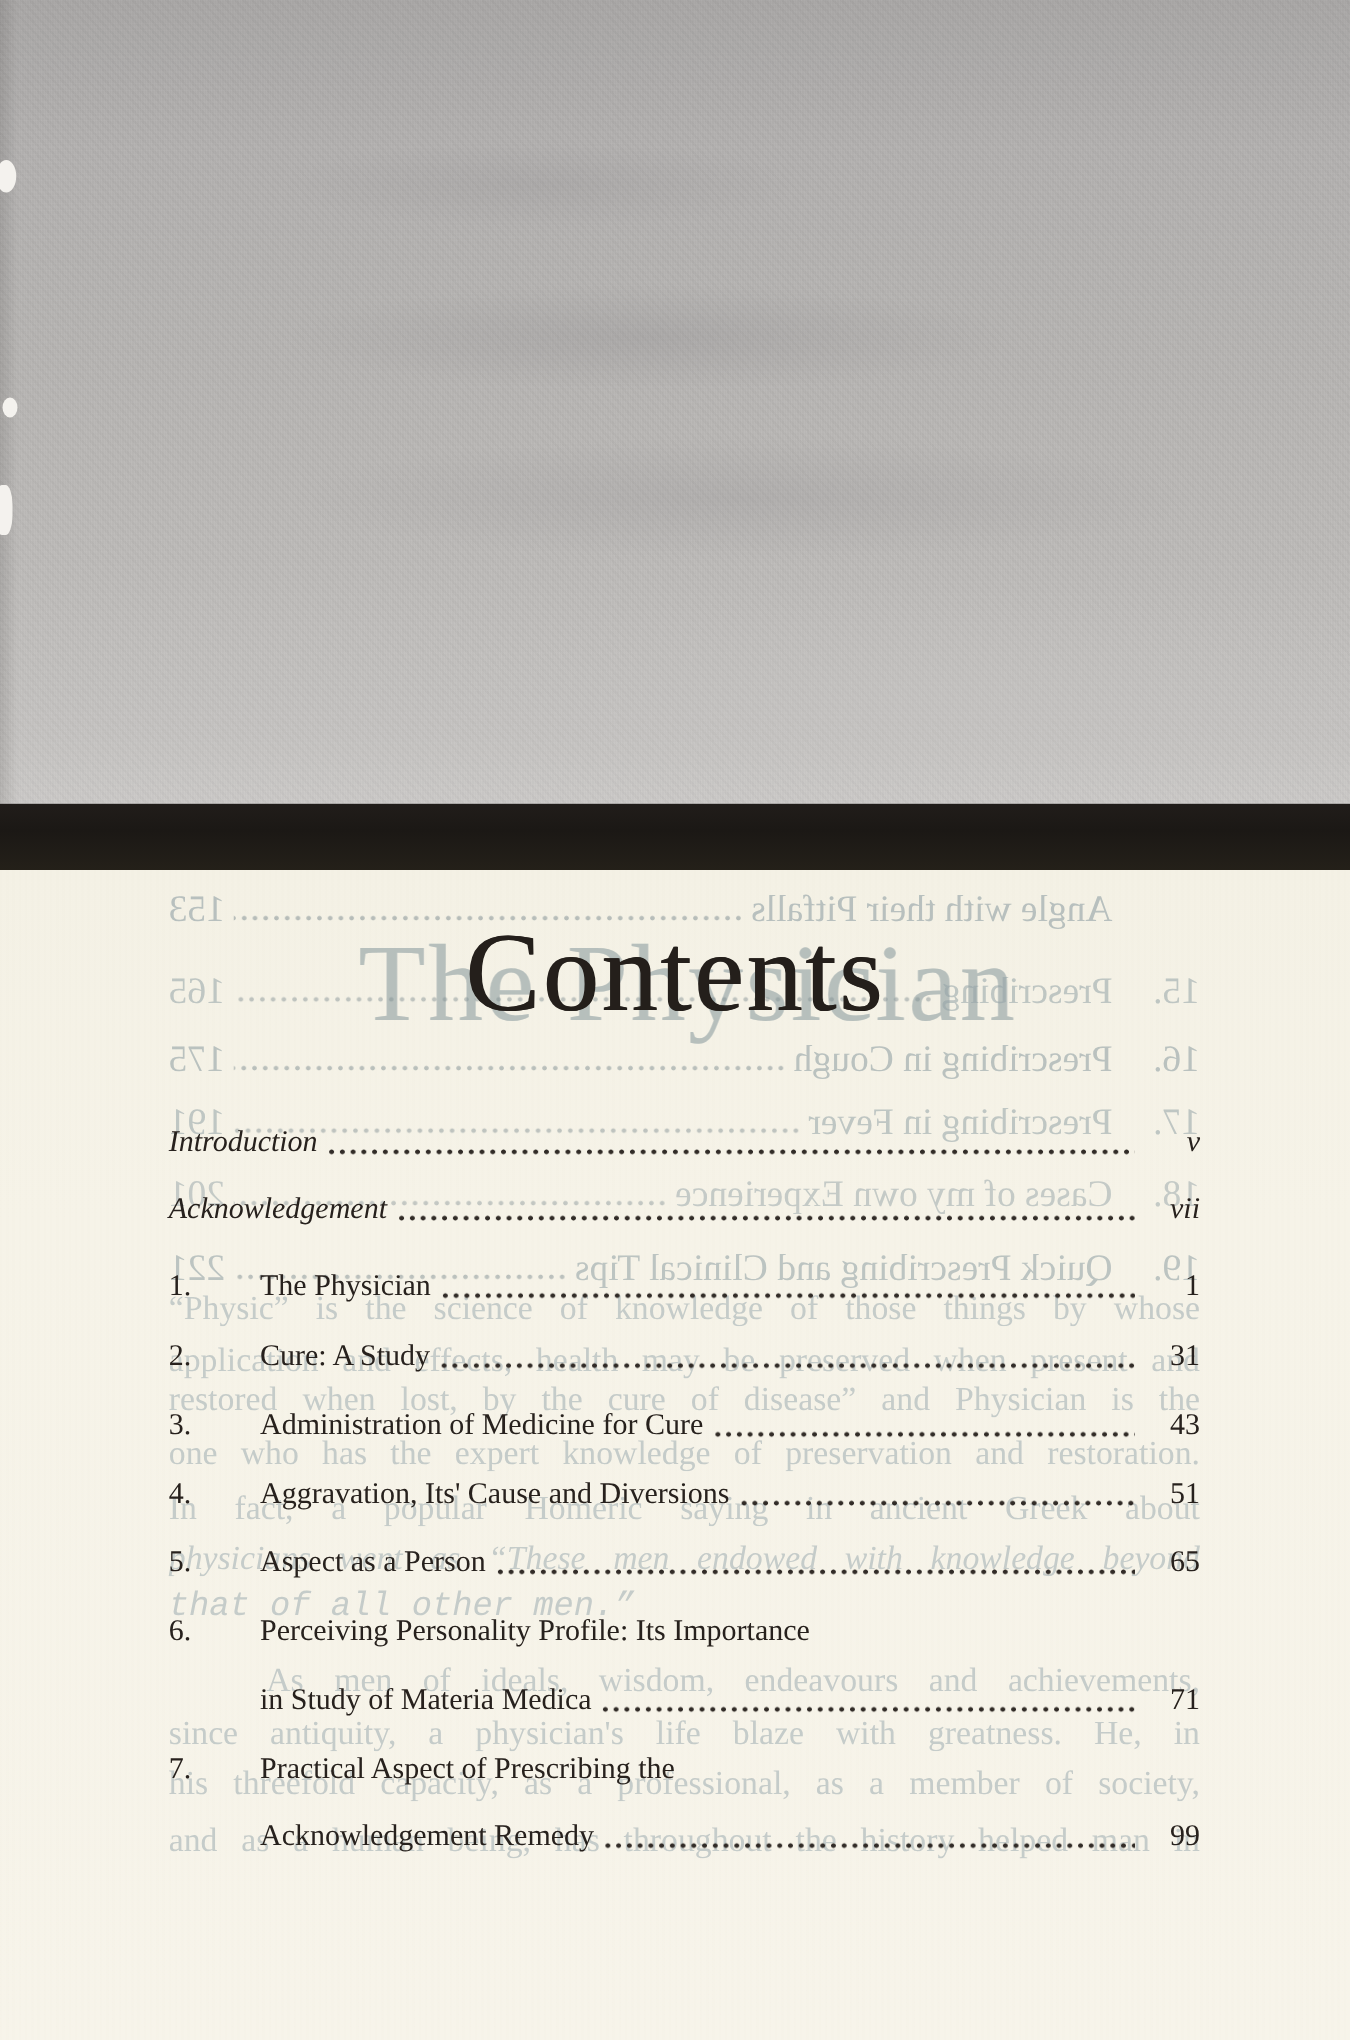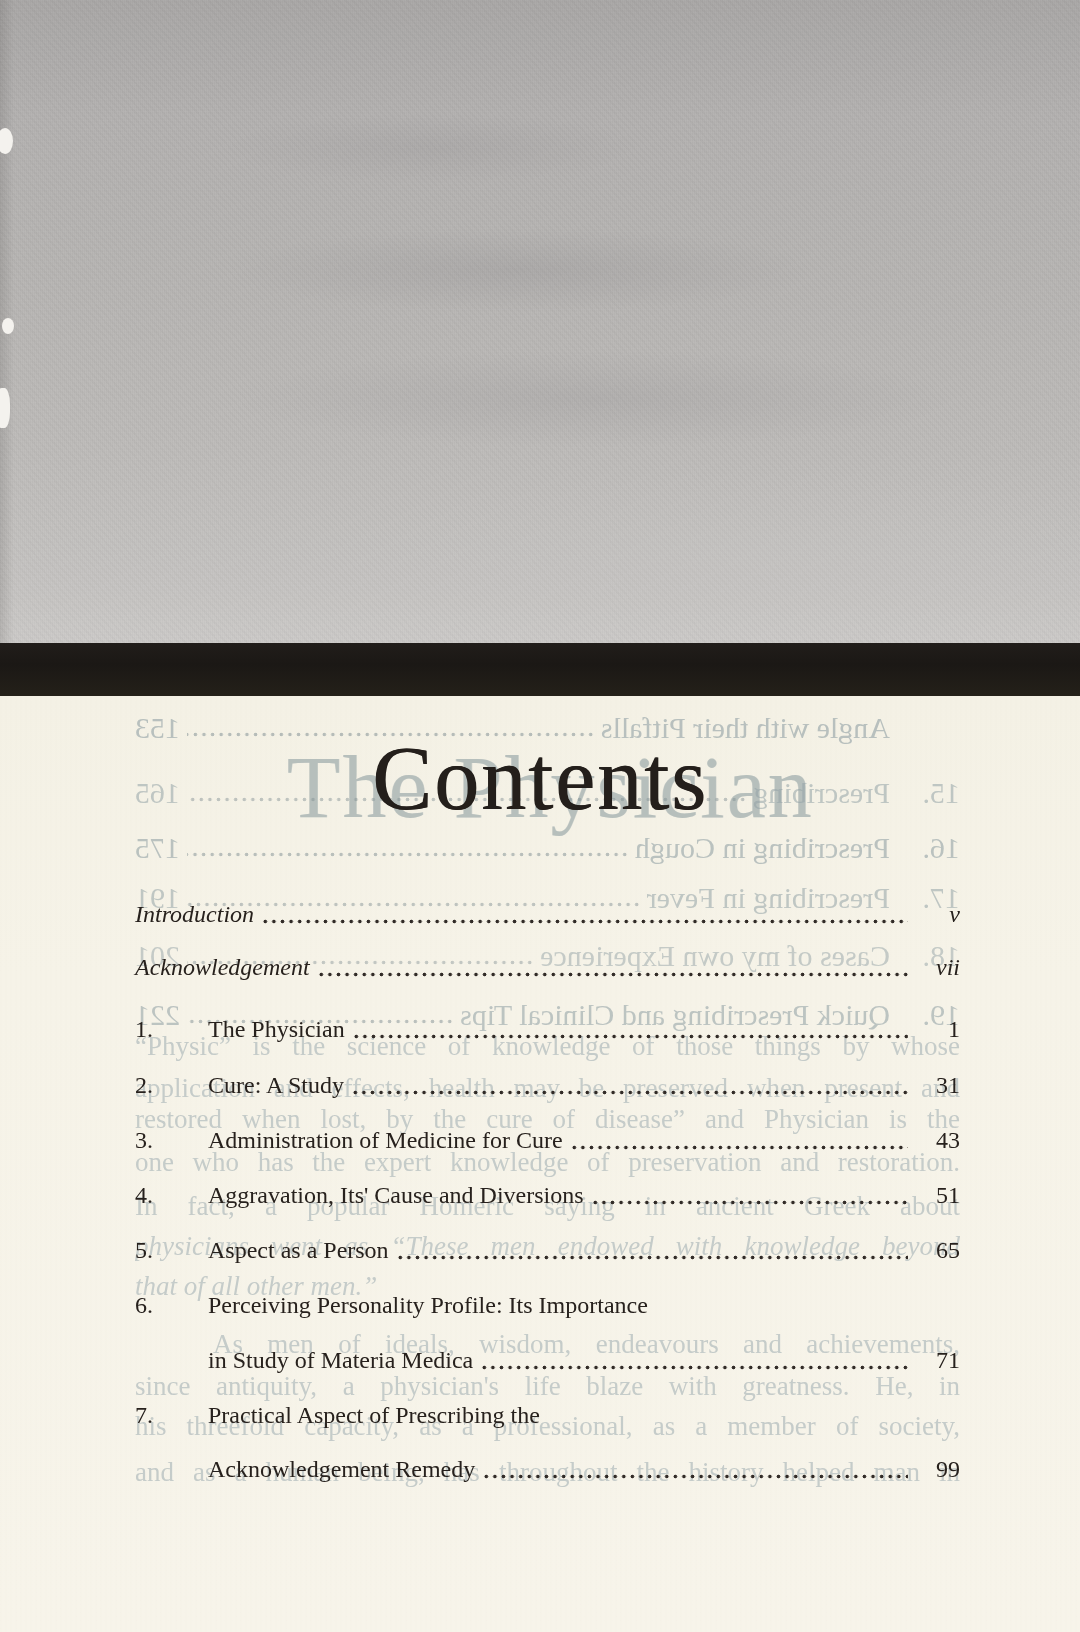--- a/index.html
+++ b/index.html
@@ -68,21 +68,21 @@
     background-image:radial-gradient(circle, rgba(128,142,146,.85) 1.5px, rgba(128,142,146,0) 2.1px);
     background-size:8.6px 9px;background-position:0 100%;background-repeat:repeat-x;
   }
   .mrow .pg{flex:0 0 auto;min-width:48px;text-align:right;}
   .gpara{
     position:absolute;left:135px;width:825px;height:30px;
     font-size:27px;line-height:30px;color:#a7b3b6;opacity:.62;
     text-align:justify;text-align-last:justify;white-space:nowrap;overflow:hidden;
   }
   .gpara.indent{left:213px;width:747px;}
-  .gpara.short{text-align:center;text-align-last:left;}
+  .gpara.short{text-align:center;text-align-last:left;font-family:Liberation Mono, monospace;}
   .gpara.ital{font-style:italic;}
   
   .content{position:absolute;left:0;top:0;width:100%;height:100%;z-index:2;}
   .page-title{
     position:absolute;left:0;width:1080px;top:38px;
     font-size:90px;line-height:1;text-align:center;letter-spacing:2px;
     color:#241f1b;text-shadow:.7px 0 0 #241f1b;
   }
   .row{
     position:absolute;left:135px;width:825px;height:36px;

